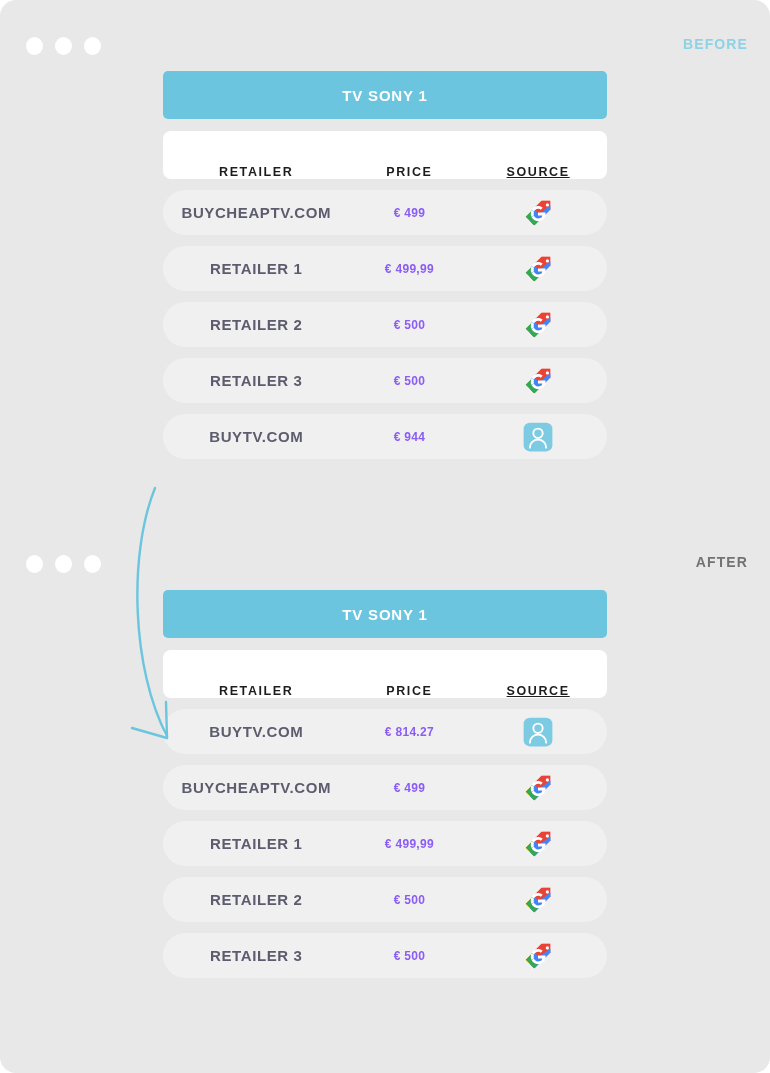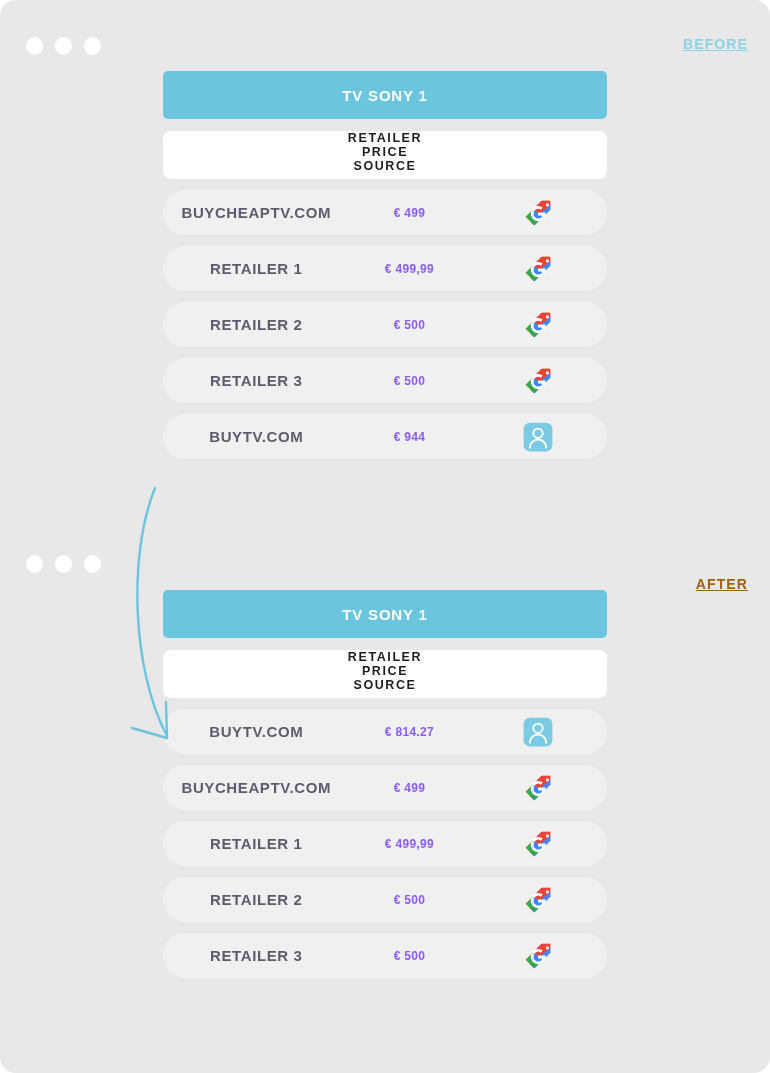--- a/index.html
+++ b/index.html
@@ -37,21 +37,20 @@
 
   
   .section-label {
     position: absolute;
     right: 22px;
     color: #8ed2e6;
     font-size: 14px;
     font-weight: bold;
     letter-spacing: 1.1px;
     font-family: "Liberation Sans", sans-serif;
-    text-decoration: underline;
   }
 
   
   .panel {
     position: absolute;
     left: 163px;
     width: 444px;
   }
 
   .panel-title {
@@ -66,31 +65,30 @@
     font-weight: bold;
     letter-spacing: 0.8px;
   }
 
   .table-head {
     margin-top: 12px;
     height: 48px;
     background: #ffffff;
     border-radius: 8px;
     display: flex;
-    align-items: center;
+    align-items: flex-end;
     color: #1d1d1d;
     font-size: 12.5px;
     font-weight: bold;
     letter-spacing: 1.6px;
-    flex-direction: column;
   }
 
   .col-retailer { width: 42%; text-align: center; }
   .col-price    { width: 27%; text-align: center; }
-  .col-source   { width: 31%; text-align: center; }
+  .col-source   { width: 31%; text-align: center; text-decoration: underline; }
 
   .row {
     margin-top: 11px;
     height: 45px;
     background: #f0f0f0;
     border-radius: 23px;
     display: flex;
     align-items: center;
   }
   .row .col-retailer {
@@ -281,21 +279,21 @@
         </div>
       </div>
   </div>
 
   <div class="window-dots" style="left:26px; top:555px;">
     <span class="dot"></span>
     <span class="dot"></span>
     <span class="dot"></span>
   </div>
 
-  <div class="section-label" style="top: 576px; color: #a16207;">AFTER</div>
+  <div class="section-label" style="top: 554px; color: #737373;">AFTER</div>
 
   <div class="panel" id="panel-after" style="top:590px;">
     <div class="panel-title" style="background: rgb(108, 197, 222);">TV SONY 1</div>
     <div class="table-head">
       <div class="col-retailer">RETAILER</div>
       <div class="col-price">PRICE</div>
       <div class="col-source">SOURCE</div>
     </div>
     <div class="rows-container">
         <div class="row">

